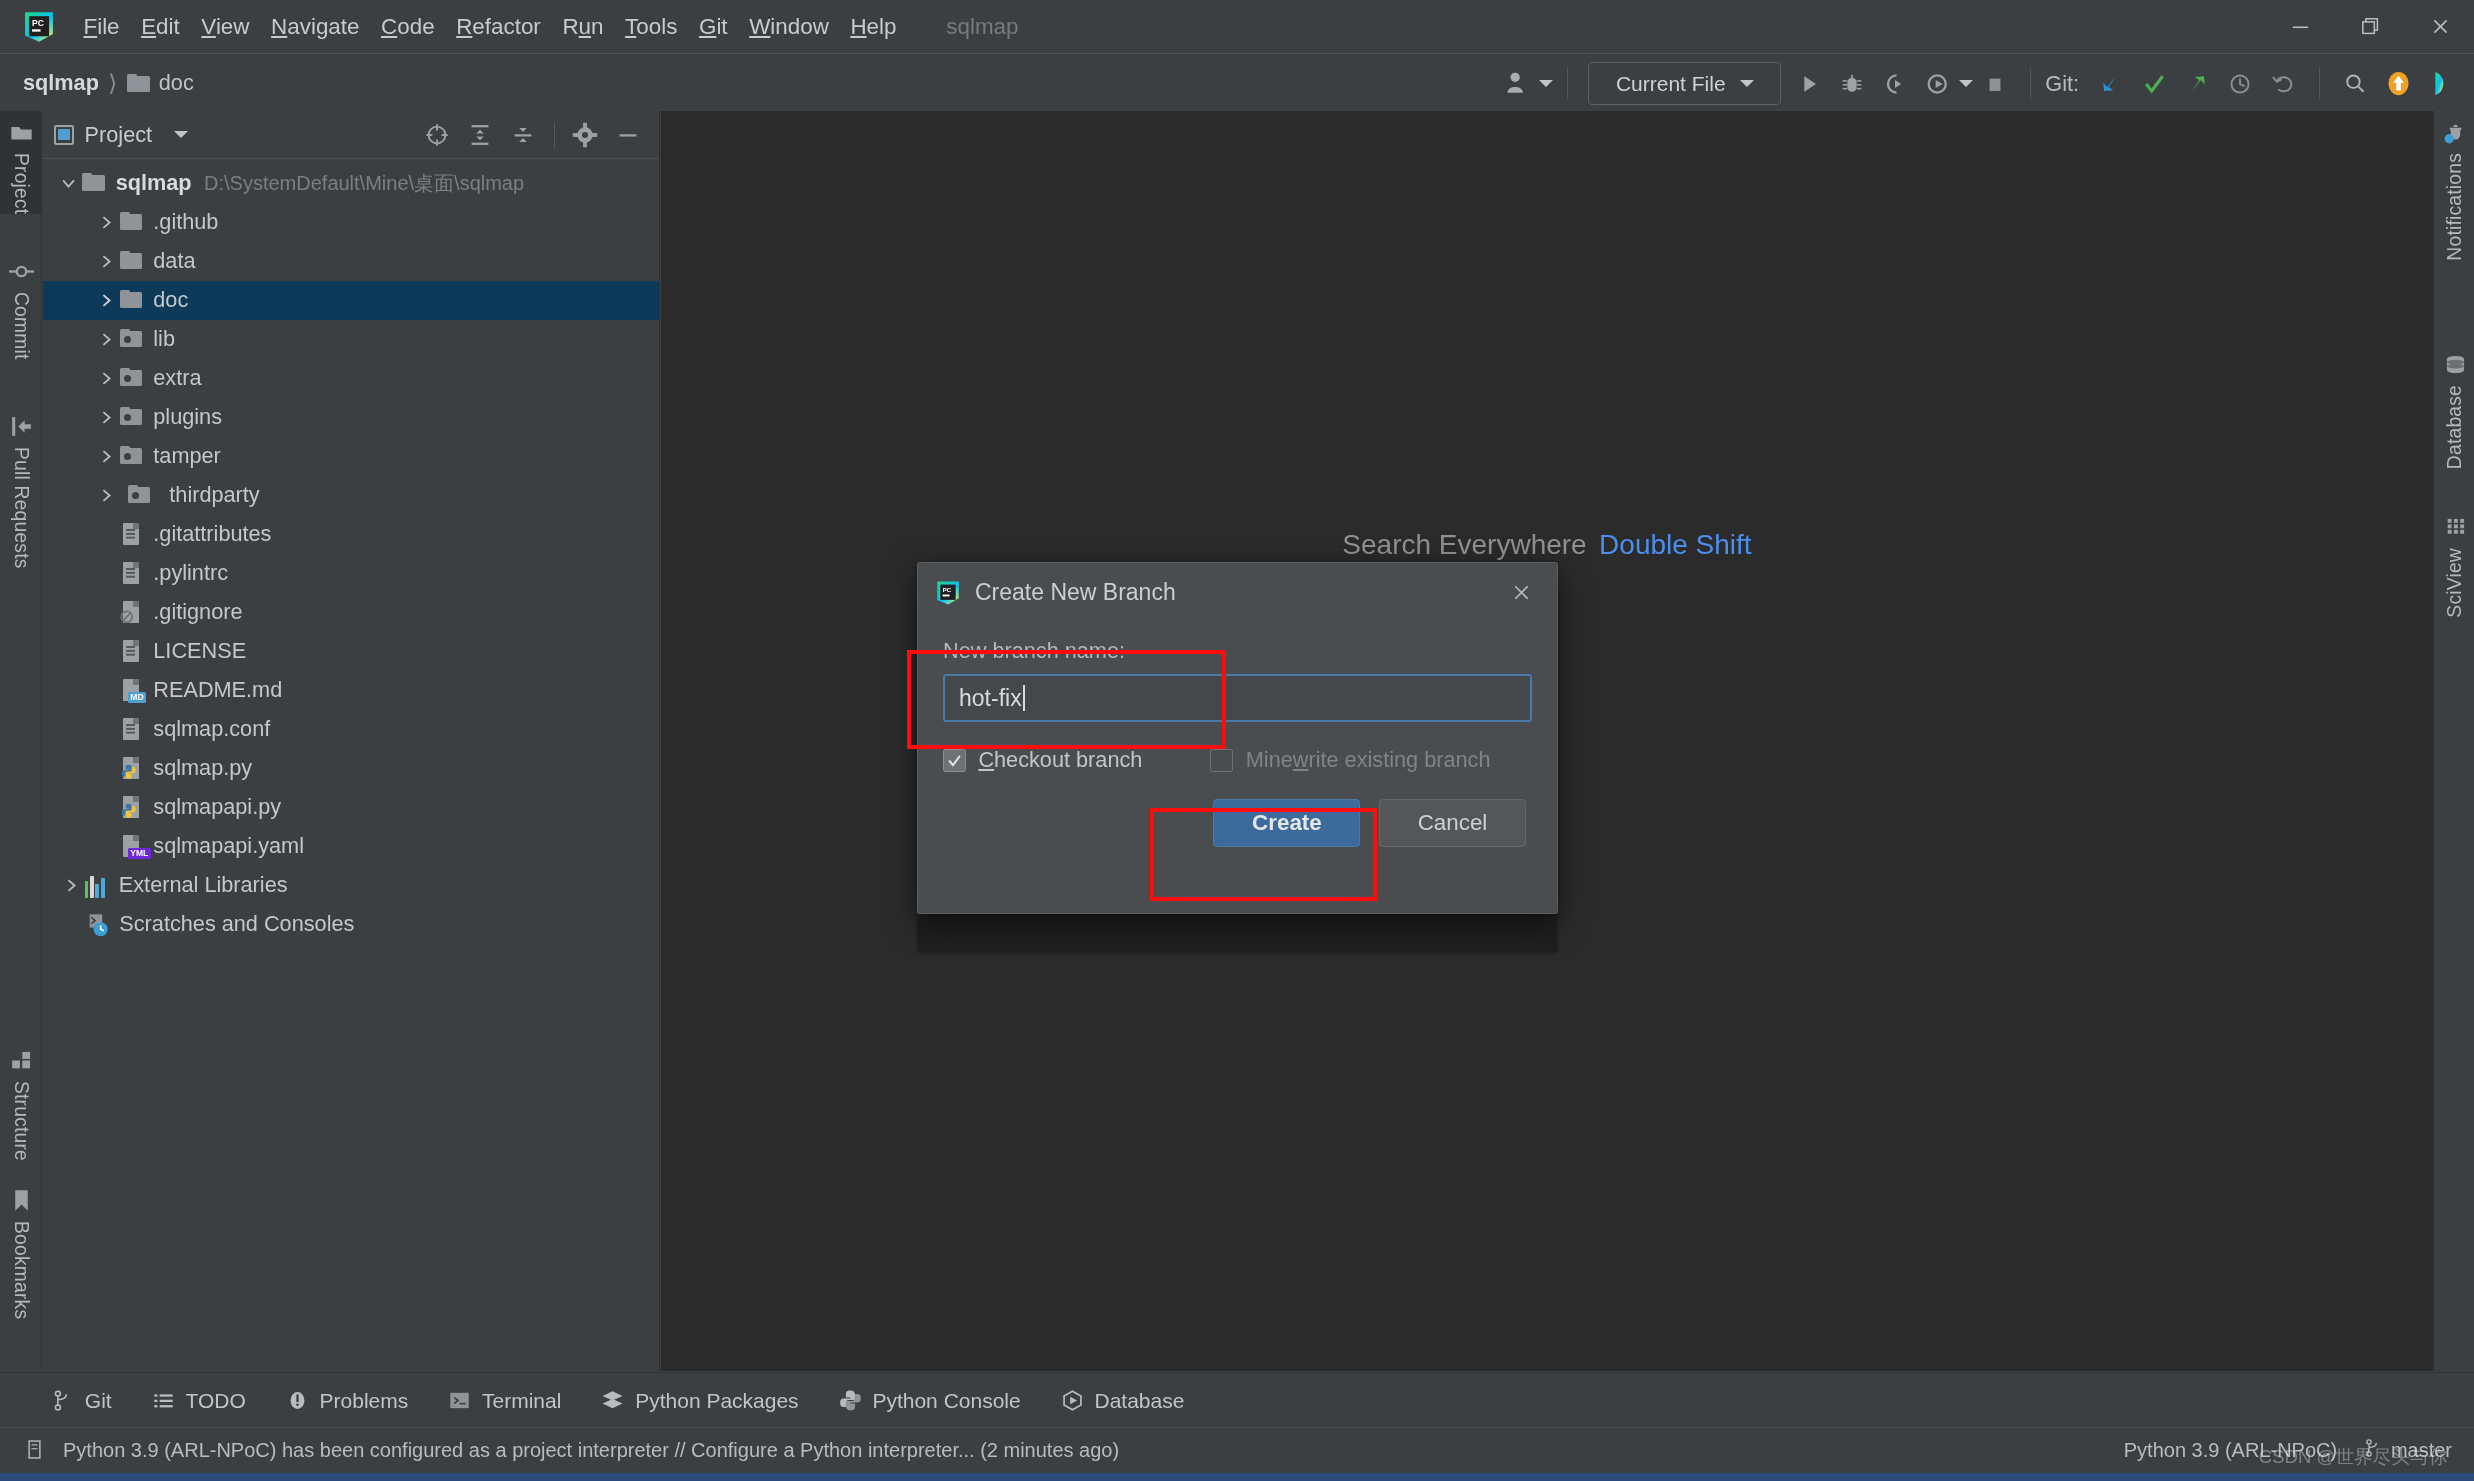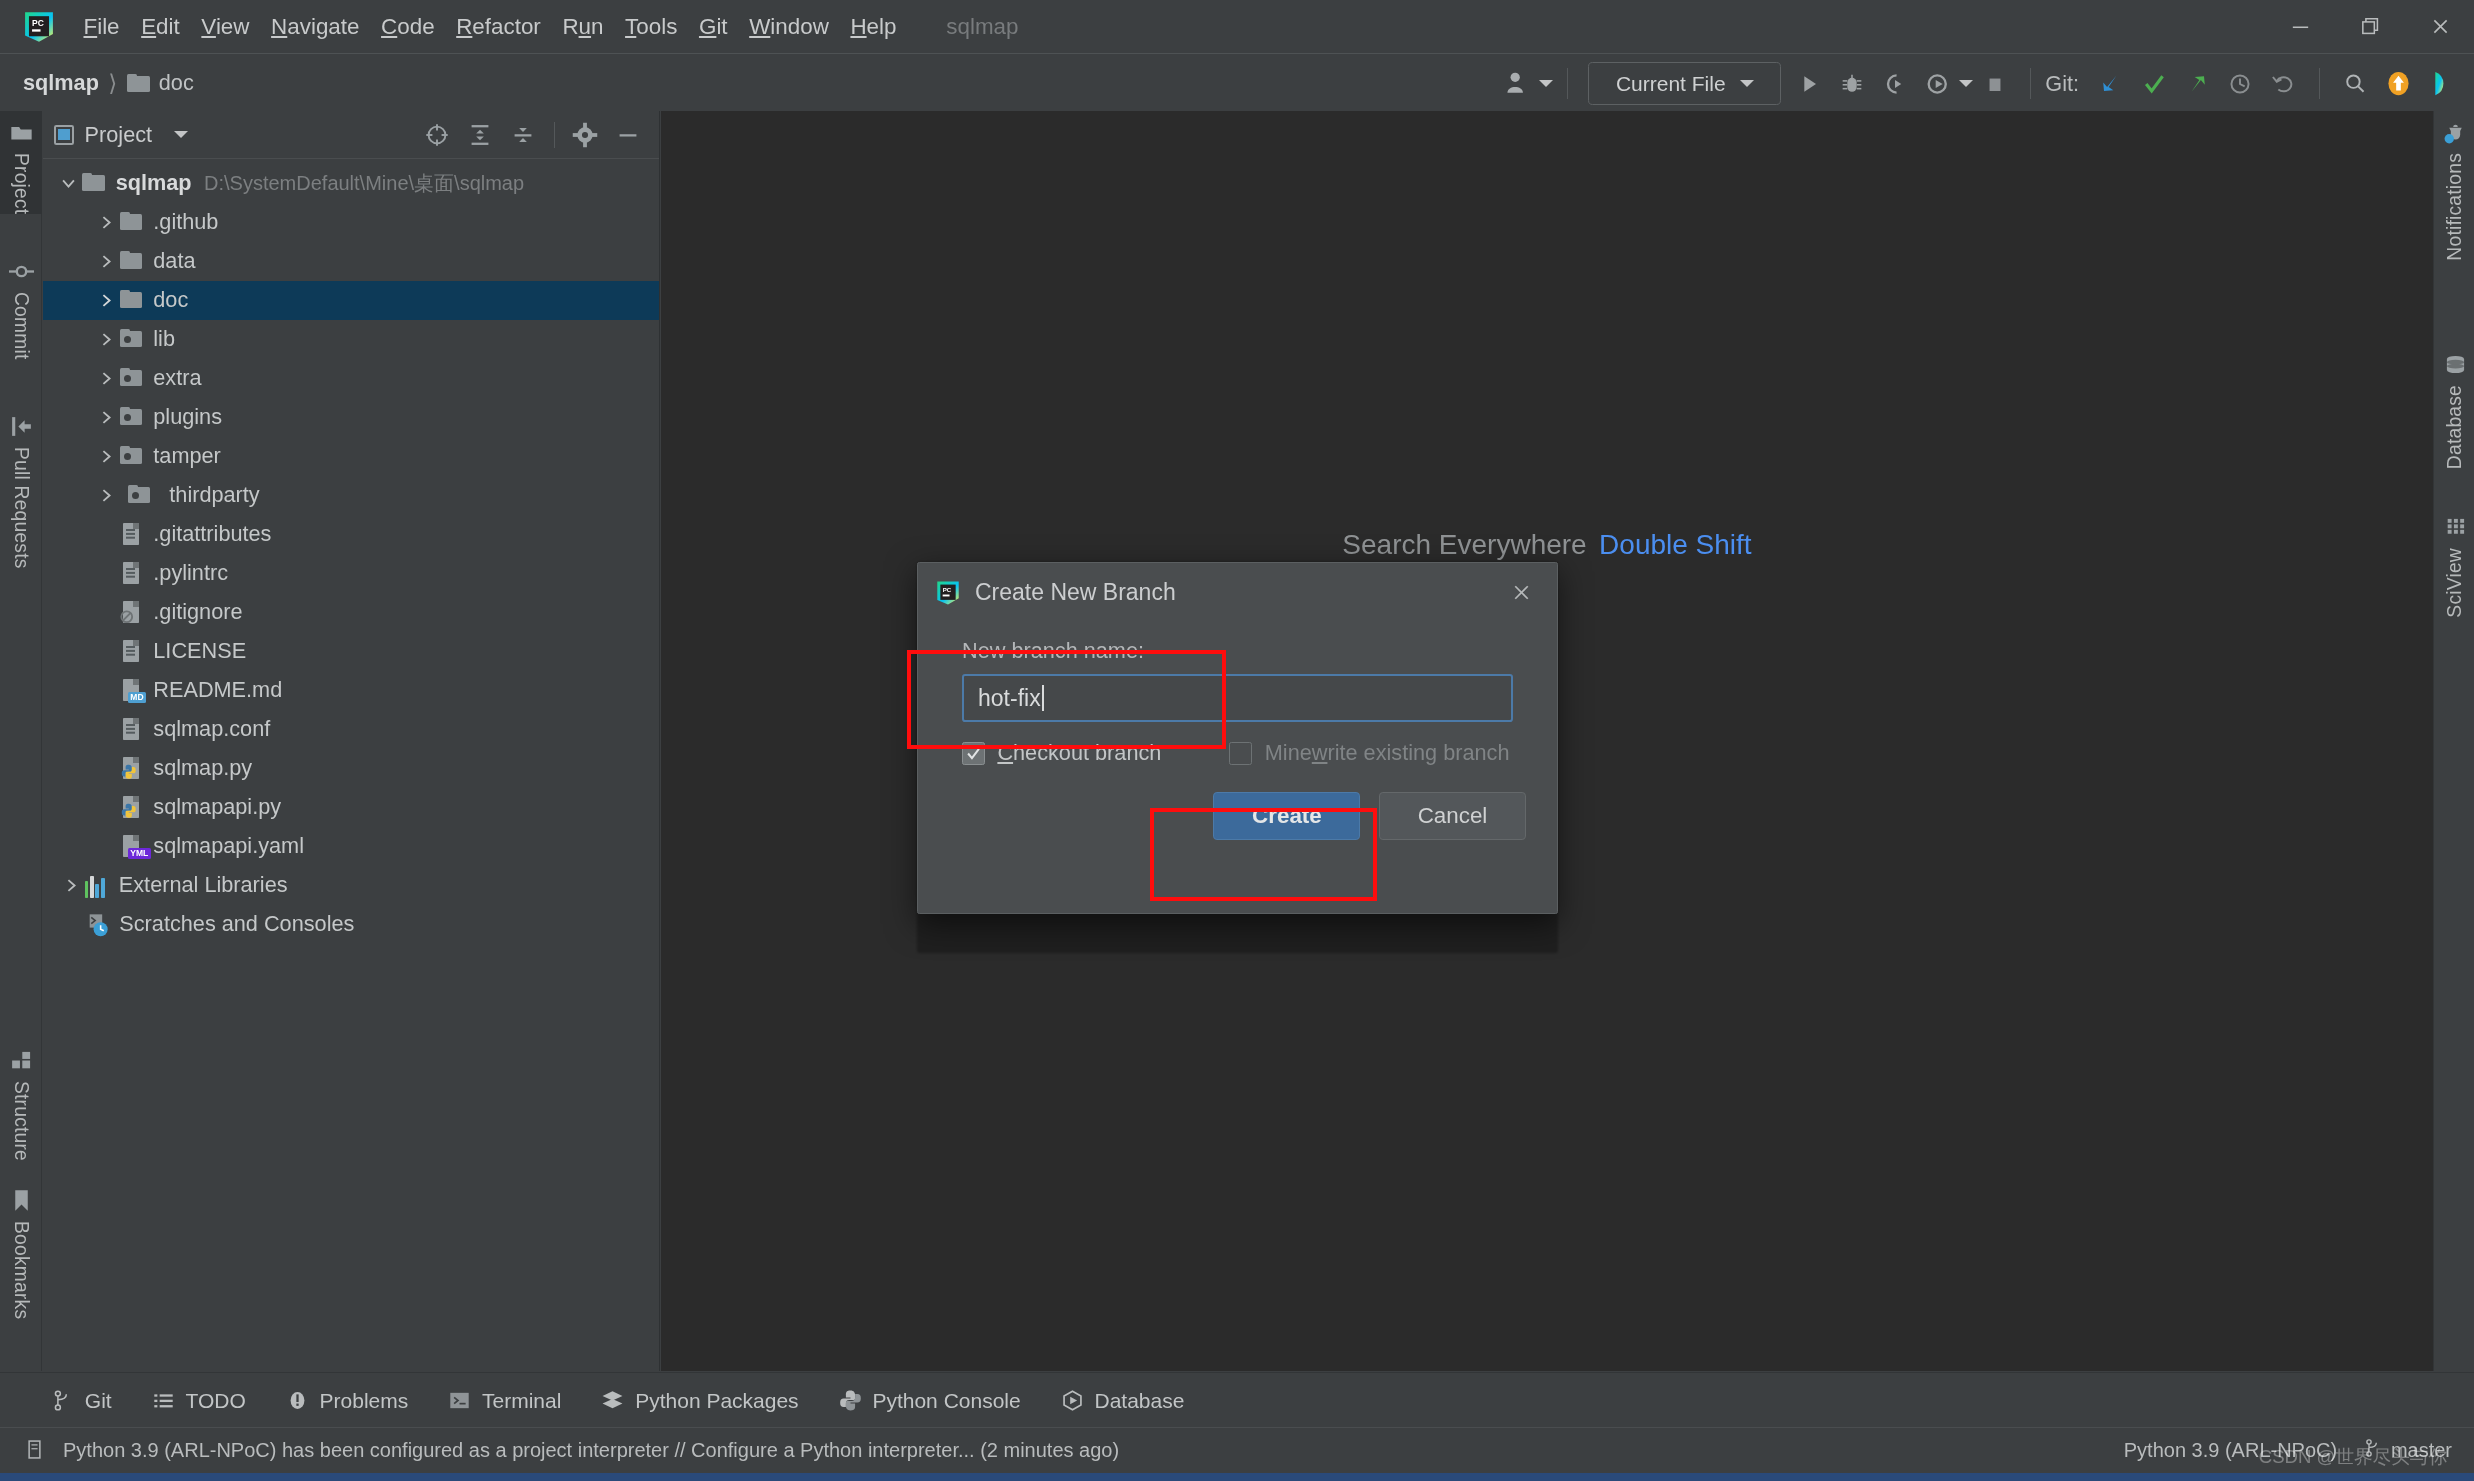--- a/index.html
+++ b/index.html
@@ -177,32 +177,32 @@
     position: absolute; left: 917px; top: 562px; width: 641px; height: 352px;
     background: #4a4d4f; border: 0.8px solid #5b5f61; border-radius: 2.3px;
     box-shadow: 0 9.3px 31px rgba(0,0,0,0.55);
   }
   .dlg-title {
     height: 59px; display: flex; align-items: center; padding: 0 17px;
   }
   .dlg-icon { width: 26px; height: 26px; position: relative; margin-right: 14px; flex:none; }
   .dlg-title-text { font-size: 23px; color: #ccced0; }
   .dlg-close { margin-left: auto; width: 37px; height: 37px; display:flex; align-items:center; justify-content:center; cursor: default; }
-  .dlg-body { padding: 0 44px; }
+  .dlg-body { padding: 0 25px; }
   .dlg-label { font-size: 21.7px; color: #b4b7b9; margin-top: 15.5px; margin-bottom: 10.8px; }
   .dlg-input {
     width: 100%; height: 48px; background: #45484a; border: 2.3px solid #4c7aa8;
     border-radius: 3.1px; font-size: 23px; color: #d9dbdc;
     padding: 0 14px; display: flex; align-items: center; outline: none;
   }
   .dlg-input .caret {
     display:inline-block; width:1.5px; height:26px; background:#d9dbdc; margin-left:1.5px;
     vertical-align: middle;
   }
-  .dlg-checks { display: flex; align-items: center; gap: 68px; margin-top: 18px; }
+  .dlg-checks { display: flex; align-items: center; gap: 68px; margin-top: 25px; }
   .chk { display: flex; align-items: center; gap: 12.4px; cursor: default; }
   .chk .box {
     width: 23px; height: 23px; border: 1.5px solid #8a8f91; border-radius: 2.3px;
     background: #6d7274; display:flex; align-items:center; justify-content:center; flex:none;
   }
   .chk .box.off { background: #4a4d4f; border-color:#6d7274; }
   .chk .box svg { display:block; }
   .chk .ctext { font-size: 21.7px; color: #c3c6c7; }
   .chk.disabled .ctext { color: #808486; }
   .chk u { text-decoration: underline; text-underline-offset: 2.3px; }

